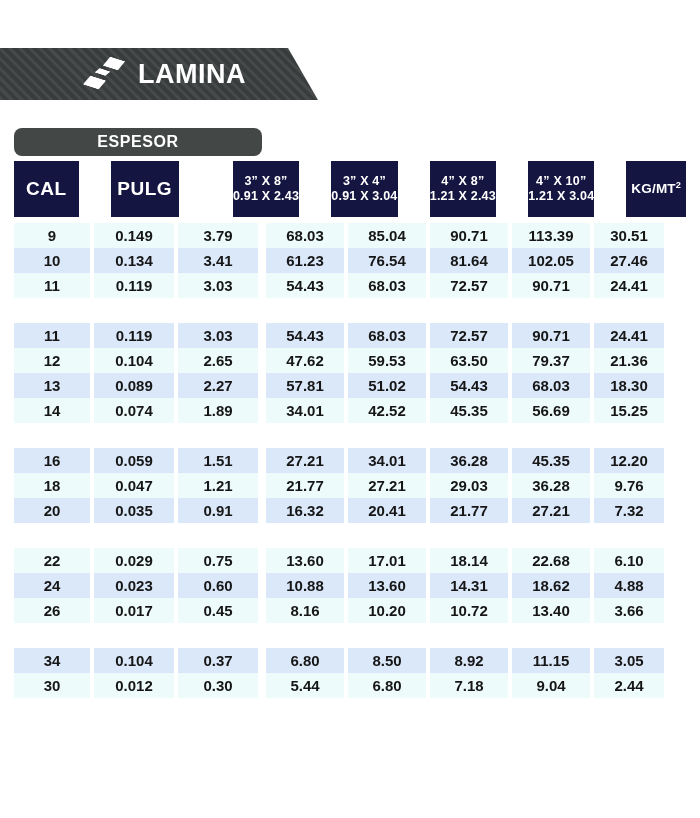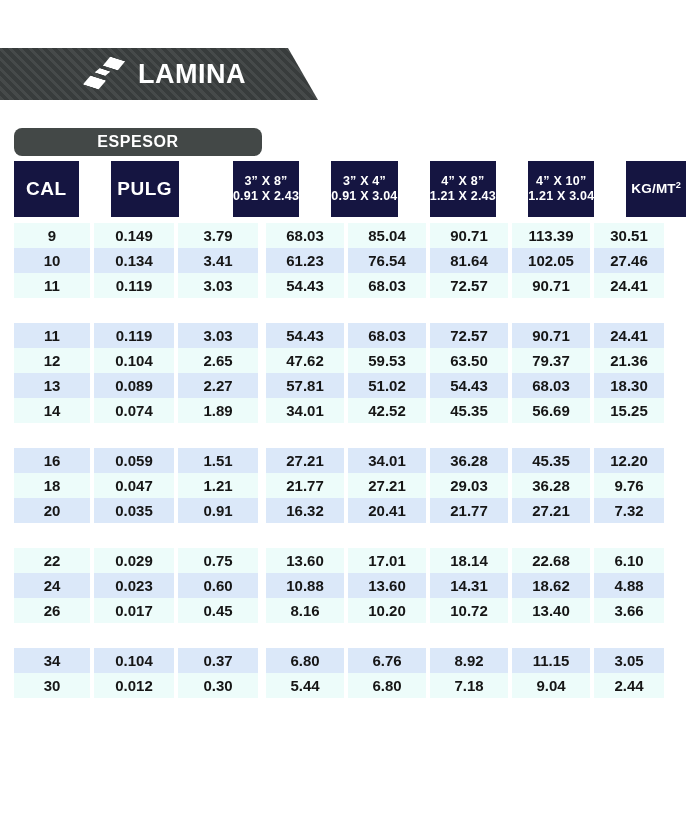--- a/index.html
+++ b/index.html
@@ -448,21 +448,21 @@
       <div class="group-sep"></div>
       <div class="row data-row tint-b">
         <div class="cell c0">34</div>
         <div class="gapx" style="background: rgb(255, 255, 255);"></div>
         <div class="cell c1">0.104</div>
         <div class="gapx" style="background: rgb(255, 255, 255);"></div>
         <div class="cell c2">0.37</div>
         <div class="gapgroup" style="background: rgb(255, 255, 255);"></div>
         <div class="cell c3">6.80</div>
         <div class="gapx" style="background: rgb(255, 255, 255);"></div>
-        <div class="cell c4">6.76</div>
+        <div class="cell c4">8.50</div>
         <div class="gapx" style="background: rgb(255, 255, 255);"></div>
         <div class="cell c5">8.92</div>
         <div class="gapx" style="background: rgb(255, 255, 255);"></div>
         <div class="cell c6">11.15</div>
         <div class="gapx" style="background: rgb(255, 255, 255);"></div>
         <div class="cell c7">3.05</div>
       </div>
       <div class="row data-row tint-a">
         <div class="cell c0">30</div>
         <div class="gapx" style="background: rgb(255, 255, 255);"></div>

